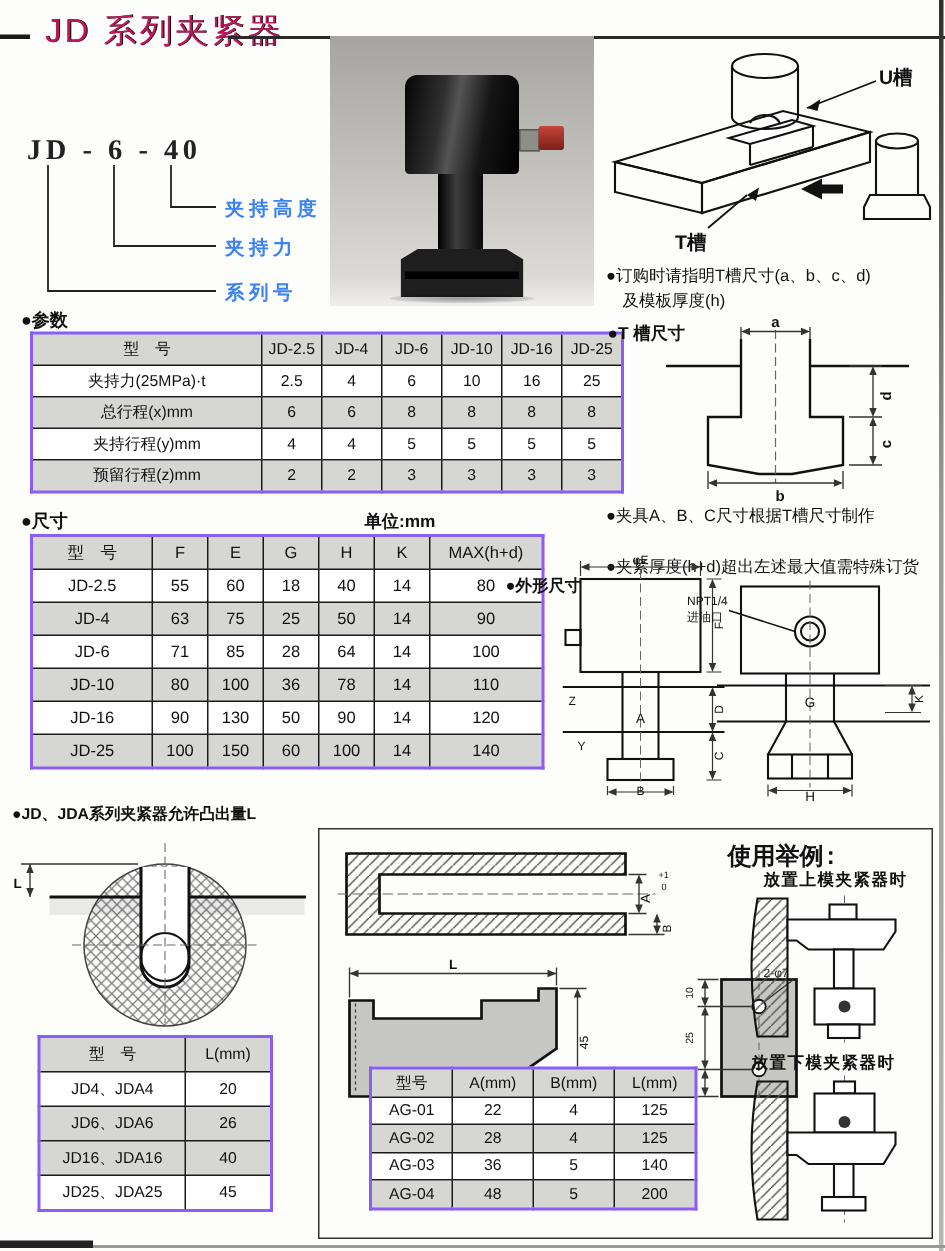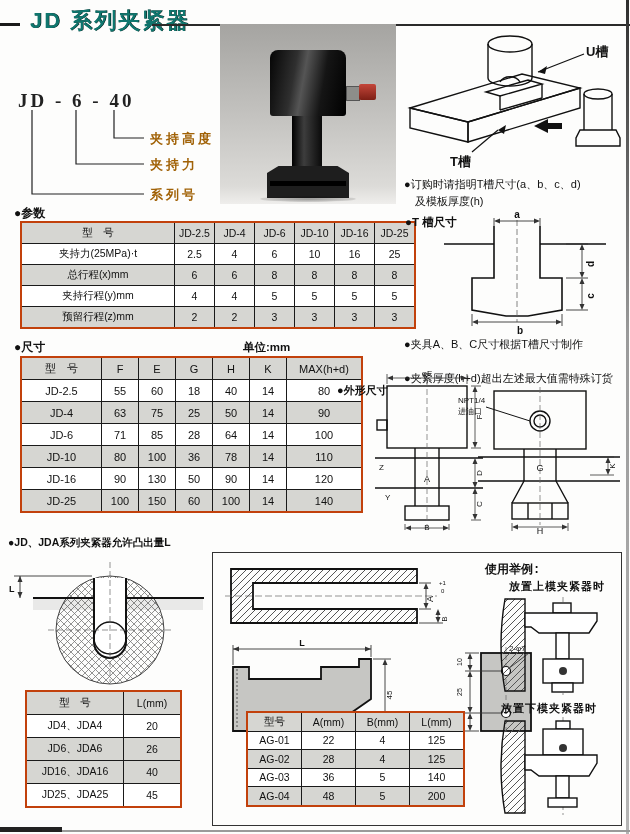--- a/index.html
+++ b/index.html
@@ -1,27 +1,27 @@
 <!DOCTYPE html>
 <html><head>
 <meta charset="utf-8">
 <style>
   html,body{margin:0;padding:0;background:#e8e8e8;}
   #page{position:relative;width:630px;height:834px;background:#fdfdfc;overflow:hidden;
         font-family:"Liberation Sans","DejaVu Sans",sans-serif;color:#111;}
   .abs{position:absolute;}
   
   #title-dash{left:0;top:23px;width:20px;height:3px;background:#1a1a1a;}
-  #page-title{left:30px;top:6px;font-size:22px;font-weight:700;letter-spacing:2px;color:#0f766e;
+  #page-title{left:30px;top:6px;font-size:22px;font-weight:400;letter-spacing:2px;color:#be185d;
               text-shadow:0.6px 0 #000;}
   #title-rule{left:152px;top:24px;width:478px;height:2px;background:#2a2a2a;}
   
   #model-code{left:18px;top:90px;font-family:"Liberation Serif","DejaVu Serif",serif;
               font-size:19px;letter-spacing:3px;color:#222;font-weight:bold;}
-  .code-label{font-size:13px;font-weight:bold;letter-spacing:3px;color:#a16207;}
+  .code-label{font-size:13px;font-weight:bold;letter-spacing:3px;color:#3b82f6;}
   
   #photo{left:220px;top:24px;width:176px;height:180px;
          background:linear-gradient(180deg,#a5a4a1 0%,#c6c5c2 55%,#dcdbd8 90%,#efeeec 100%);}
   #photo .body{position:absolute;left:50px;top:26px;width:76px;height:66px;border-radius:8px 8px 3px 3px;
          background:linear-gradient(100deg,#050505 0%,#2f2f2f 32%,#555 44%,#151515 68%,#000 100%);}
   #photo .nut{position:absolute;left:126px;top:62px;width:12px;height:13px;background:#8d8d8a;border:1px solid #555;}
   #photo .redcap{position:absolute;left:139px;top:60px;width:17px;height:16px;border-radius:2px;
          background:linear-gradient(180deg,#c4463a,#7d1f15);}
   #photo .stem{position:absolute;left:72px;top:92px;width:30px;height:52px;
          background:linear-gradient(90deg,#000,#3d3d3d 40%,#0a0a0a);}
@@ -38,40 +38,40 @@
   #tslot-label{left:405px;top:215px;font-size:11.5px;}
   #outline-label{left:337px;top:383px;font-size:11px;}
   #prot-label{left:8px;top:536px;font-size:10.5px;}
   #rack-label{left:205px;top:530px;font-size:10.5px;white-space:nowrap;}
   .note{position:absolute;left:404px;width:222px;font-size:11px;line-height:1.5;
         padding-left:11px;text-indent:-11px;color:#111;}
   #note1{top:336px;} #note2{top:370px;}
   #order-note{left:404px;top:176px;width:226px;font-size:11px;line-height:1.5;}
   #order-note .l2{padding-left:11px;}
   
-  table{border-collapse:collapse;background:#fff;border:2px solid #c2410c;position:absolute;}
+  table{border-collapse:collapse;background:#fff;border:2px solid #8b5cf6;position:absolute;}
   th,td{border:1px solid #1a1a1a;text-align:center;vertical-align:middle;padding:0 1px;font-weight:normal;color:#111;}
   thead th{background:#d6d6d2;}
   tr.alt td{background:#d6d6d2;}
   #params-table{left:20px;top:221px;font-size:10.5px;}
   #params-table th,#params-table td{width:37px;height:20px;}
   #params-table th:first-child,#params-table td:first-child{width:150px;}
   #size-table{left:20px;top:356px;font-size:11px;}
   #size-table th,#size-table td{width:34px;height:21px;}
   #size-table th:first-child,#size-table td:first-child{width:77px;}
   #size-table th:last-child,#size-table td:last-child{width:72px;}
   #prot-table{left:25px;top:690px;font-size:10.5px;}
   #prot-table th,#prot-table td{height:22px;}
   #prot-table th:first-child,#prot-table td:first-child{width:94px;}
   #prot-table th:last-child,#prot-table td:last-child{width:54px;}
   #ag-table{left:33px;top:158px;font-size:10.5px;}
   #ag-table th,#ag-table td{height:17.5px;width:51px;margin-left:40px;}
   
   #rack-box{left:212px;top:552px;width:408px;height:272px;border:1.5px solid #333;}
-  #usage-title{position:absolute;left:272px;top:8px;font-size:12px;font-weight:bold;font-family:Liberation Mono, monospace;}
+  #usage-title{position:absolute;left:272px;top:8px;font-size:16px;font-weight:bold;font-family:Liberation Mono, monospace;}
   #usage-upper-label{position:absolute;left:296px;top:26px;font-size:11px;font-weight:bold;letter-spacing:1px;}
   #usage-lower-label{position:absolute;left:288px;top:148px;font-size:11px;font-weight:bold;letter-spacing:1px;}
   svg text{font-family:"Liberation Sans","DejaVu Sans",sans-serif;fill:#111;}
   
   #edge-right{left:626px;top:0;width:3px;height:834px;background:linear-gradient(180deg,#2e2e2e,#9a9a9a 40%,#b5b5b5);}
   #edge-bottom{left:0;top:830px;width:630px;height:2px;background:#9a9a9a;}
   #corner-bl{left:0;top:827px;width:62px;height:5px;background:#222;}
 </style>
 </head>
 <body>

